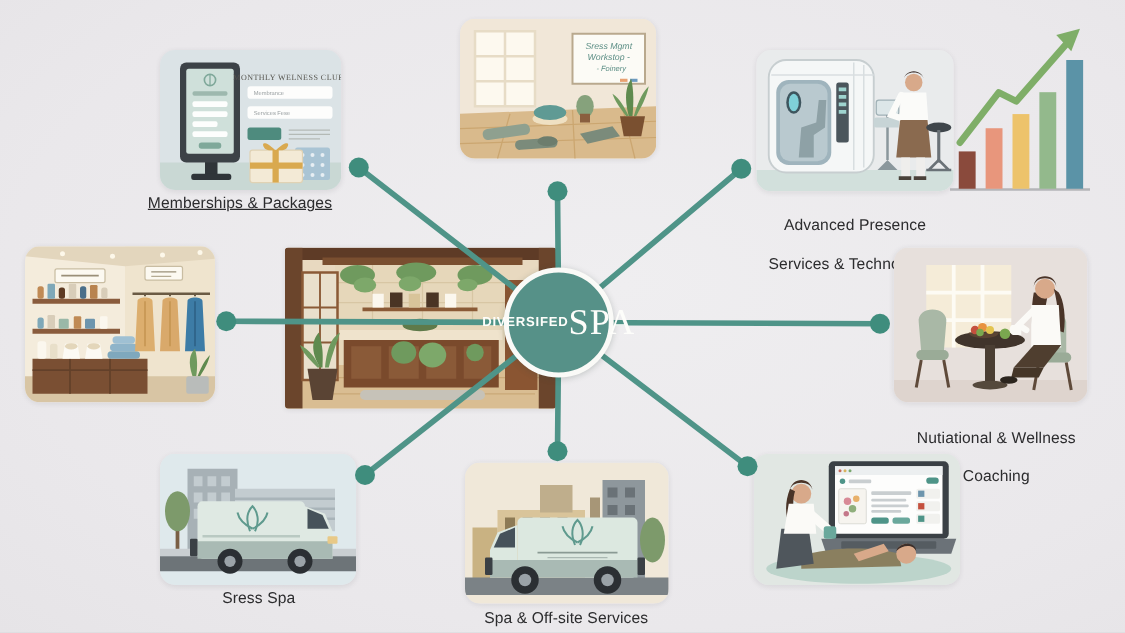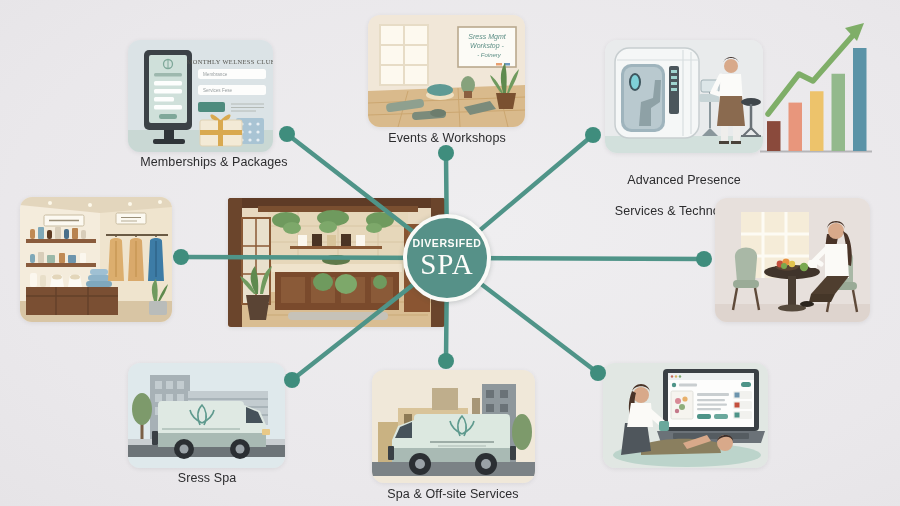--- a/index.html
+++ b/index.html
@@ -5,21 +5,21 @@
   html,body{margin:0;padding:0;}
   body{font-family:"Liberation Sans", sans-serif; background:#dcdcdf;}
   #stage{position:relative;width:900px;height:506px;overflow:hidden;
          background:radial-gradient(ellipse at 55% 45%, #efeef0 0%, #eae8eb 70%, #e6e4e7 100%);}
   .card{position:absolute;border-radius:12px;overflow:hidden;box-shadow:0 1px 4px rgba(60,60,70,.10);}
   .card svg{display:block;}
   .node-label{position:absolute;text-align:center;color:#2c2c2e;font-size:12.5px;line-height:15.5px;letter-spacing:.1px;}
   #spokes{position:absolute;left:0;top:0;z-index:5;pointer-events:none;}
   #hub-badge{position:absolute;left:403px;top:214px;width:80px;height:80px;border-radius:50%;
              background:#569188;border:4px solid #fafaf7;z-index:6;
-             display:flex;flex-direction:column;align-items:center;justify-content:center;
+             display:flex;flex-direction:row;align-items:center;justify-content:center;
              box-shadow:0 1px 5px rgba(50,70,65,.25);}
   #hub-badge .hub-top{color:#fdfdfa;font-size:10.5px;font-weight:bold;letter-spacing:.6px;}
   #hub-badge .hub-main{color:#fdfdfa;font-family:"Liberation Serif", serif;font-size:29px;line-height:29px;letter-spacing:1px;margin-top:1px;}
   #chart-wrap{position:absolute;left:756px;top:20px;z-index:3;}
   .two-line{white-space:pre-line;}
 </style>
 </head>
 <body>
 
 <div id="stage">
@@ -180,21 +180,21 @@
             <circle cx="130" cy="100" r="1.6"></circle>
           </g>
         <rect x="72" y="80" width="42" height="26" rx="2" fill="#f3ead6" stroke="#e0d2b4" stroke-width="1"></rect>
         <rect x="90" y="80" width="5" height="26" fill="#d9a94f"></rect>
         <rect x="72" y="90" width="42" height="5" fill="#d9a94f"></rect>
         <path d="M92 80 C84 72 80 74 84 79 C87 81 90 80 92 80 Z" fill="#d9a94f"></path>
         <path d="M93 80 C101 72 105 74 101 79 C98 81 95 80 93 80 Z" fill="#d9a94f"></path>
       </g>
     </svg>
   </div>
-  <div class="node-label" style="left:124px;top:155px;width:180px;">Memberships &amp; Packages</div>
+  <div class="node-label" style="left:102px;top:155px;width:180px;text-decoration:underline;">Memberships &amp; Packages</div>
 
   <div class="card" style="left:368px;top:15px;width:157px;height:112px;z-index:3;">
     <svg width="157" height="112" viewBox="0 0 157 112">
       <rect width="157" height="112" fill="#f1e7d8"></rect>
 
       <path d="M0 76 L157 70 L157 112 L0 112 Z" fill="#d9ba8c"></path>
       <g stroke="#cba670" stroke-width="1">
         <line x1="0" y1="88" x2="157" y2="82"></line>
           <line x1="0" y1="100" x2="157" y2="95"></line>
         <line x1="40" y1="76" x2="30" y2="112"></line>
@@ -230,21 +230,20 @@
       <g>
         <ellipse cx="72" cy="80" rx="14" ry="5" fill="#efe0c2"></ellipse>
         <ellipse cx="72" cy="75" rx="13" ry="6" fill="#5f9a94"></ellipse>
         <rect x="18" y="86" width="38" height="9" rx="4" fill="#8fa08f" transform="rotate(-8 37 90)"></rect>
         <rect x="44" y="96" width="34" height="8" rx="4" fill="#7b8b7b" transform="rotate(-4 61 100)"></rect>
         <path d="M96 92 L122 86 L128 94 L102 100 Z" fill="#7b8b7b"></path>
         <ellipse cx="70" cy="98" rx="8" ry="4" fill="#6d7d6d"></ellipse>
       </g>
     </svg>
   </div>
-  <div class="node-label" style="left:357px;top:131px;width:180px;">Events &amp; Workshops</div>
 
   <div class="card" style="left:605px;top:40px;width:158px;height:113px;z-index:3;">
     <svg width="158" height="113" viewBox="0 0 158 113">
       <rect width="158" height="113" fill="#e9ebec"></rect>
       <rect y="96" width="158" height="17" fill="#d2e0dc"></rect>
 
       <g>
         <rect x="10" y="8" width="84" height="90" rx="14" fill="#f5f7f7" stroke="#c7ced0" stroke-width="1.5"></rect>
         <g stroke="#d8dee0" stroke-width="1.2">
           <line x1="78" y1="10" x2="78" y2="96"></line>
@@ -452,20 +451,24 @@
         <path d="M112 32 C112 22 130 22 130 32 C130 26 126 23 121 23 C116 23 112 26 112 32 Z" fill="#4a3428"></path>
         <path d="M128 33 C132 48 132 60 130 66 L136 68 C138 56 136 42 132 36 Z" fill="#4a3428"></path>
         <path d="M110 46 L132 46 L134 80 L110 80 Z" fill="#fbfaf7"></path>
         <path d="M112 50 L100 62 L106 66" fill="none" stroke="#fbfaf7" stroke-width="5" stroke-linecap="round"></path>
         <path d="M112 78 L134 78 L120 96 L96 96 Z" fill="#4f3e2f"></path>
         <path d="M96 96 L120 96 L116 104 L94 104 Z" fill="#453628"></path>
         <ellipse cx="92" cy="106" rx="7" ry="3" fill="#2c251e"></ellipse>
       </g>
     </svg>
   </div>
+  <div class="node-label two-line" style="left:707px;top:327px;width:180px;">
+    <span>Nutiational &amp; Wellness</span><br>
+    <span>Coaching</span>
+  </div>
 
   <div class="card" style="left:128px;top:363px;width:157px;height:105px;z-index:3;">
     <svg width="157" height="105" viewBox="0 0 157 105">
       <rect width="157" height="105" fill="#dfe9ec"></rect>
 
       <g>
         <rect x="22" y="12" width="40" height="66" fill="#a7b1b6"></rect>
         <g fill="#c3ccd0">
           <rect x="27" y="18" width="7" height="8"></rect>
             <rect x="38" y="18" width="7" height="8"></rect>

